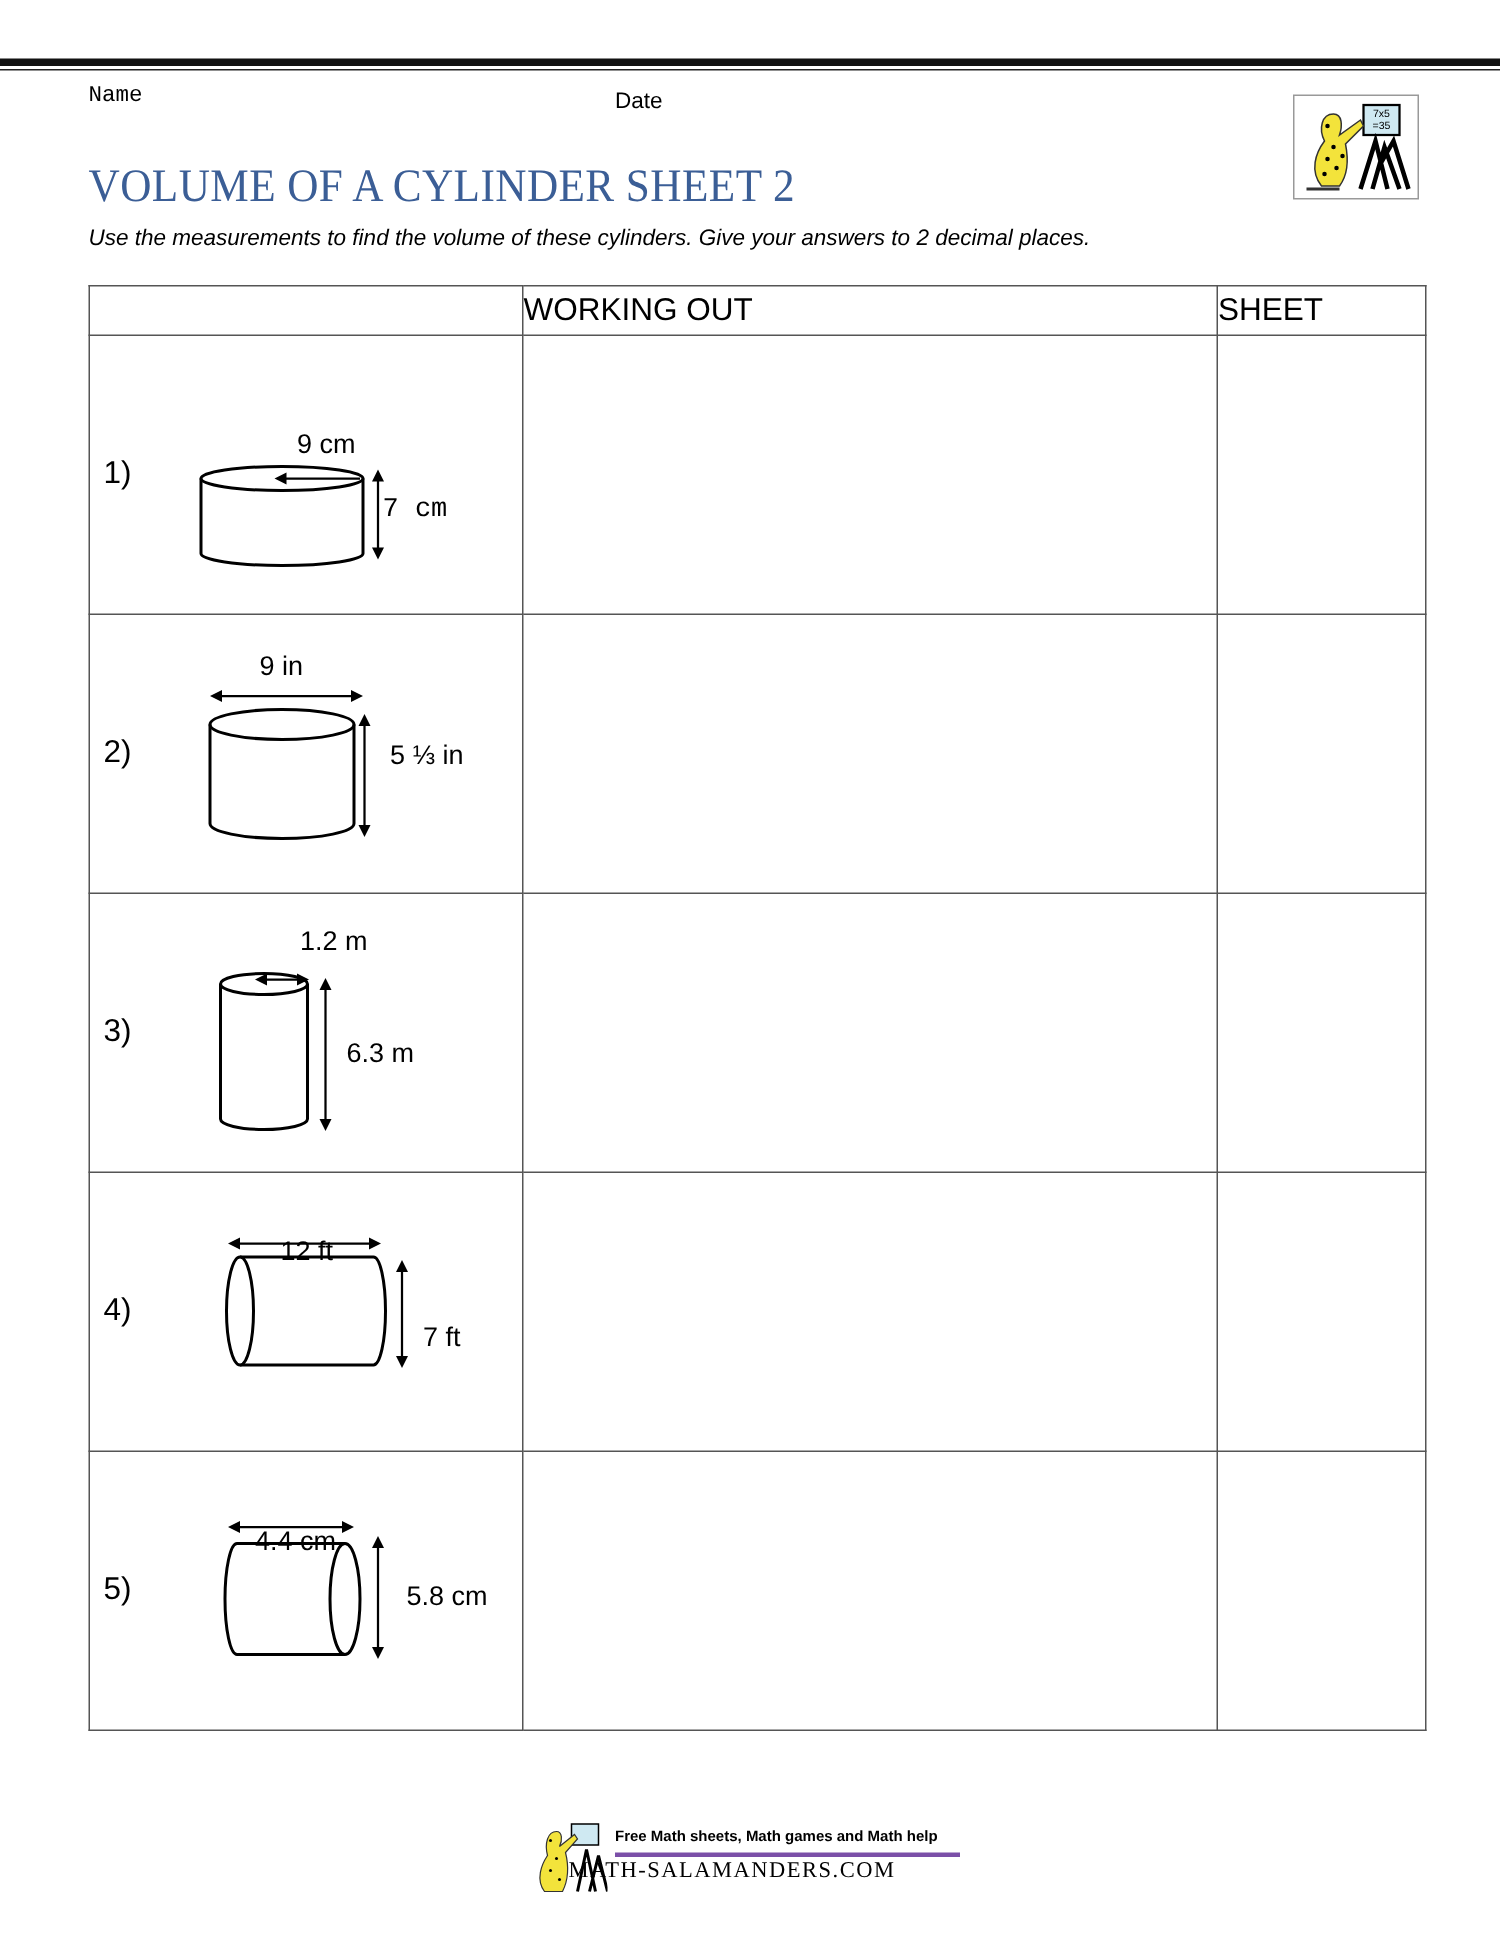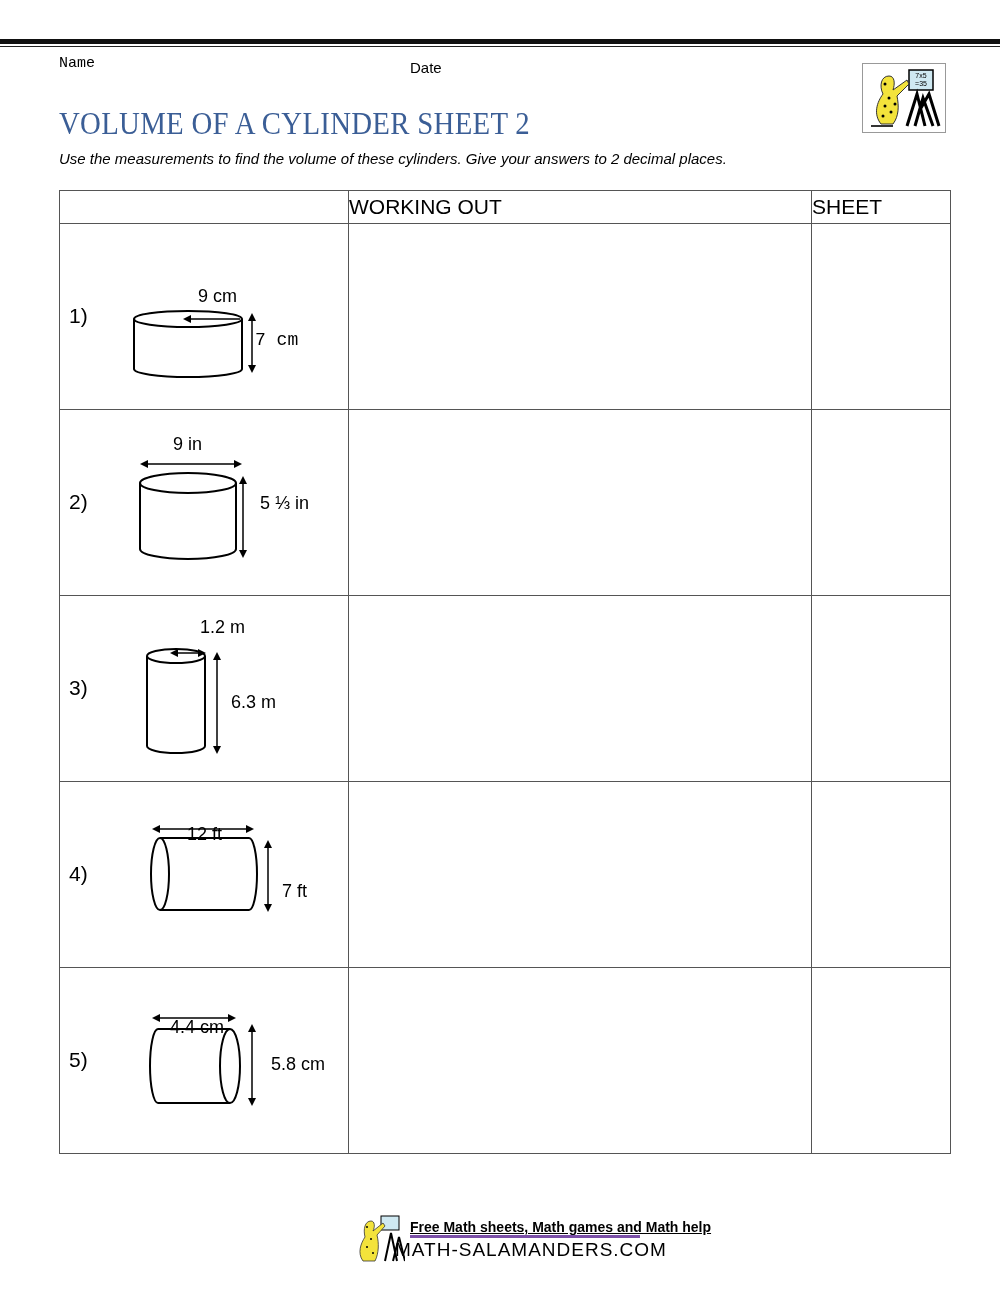--- a/index.html
+++ b/index.html
@@ -13,23 +13,23 @@
     table.grid { position:absolute; left:59px; top:190px; border-collapse:collapse; }
     table.grid td, table.grid th { border:1.5px solid #555; padding:0; }
     th { font-weight:normal; font-size:21px; height:32px; text-align:left; }
     td.c1 { width:288px; height:185px; position:relative; }
     td.c2 { width:462px; }
     td.c3 { width:138px; }
     .qnum { position:absolute; left:9px; font-size:21px; }
     .dim { position:absolute; font-size:18px; white-space:nowrap; }
     svg.fig { position:absolute; left:0; top:0; }
     .footer { position:absolute; left:355px; top:1213px; width:290px; height:50px; }
-    .footer-tag { position:absolute; left:55px; top:6px; font-size:14px; font-weight:bold; white-space:nowrap;text-decoration:underline; }
+    .footer-tag { position:absolute; left:55px; top:6px; font-size:10px; font-weight:bold; white-space:nowrap; }
     .footer-line { position:absolute; left:55px; top:22px; width:230px; height:3px; background:#7b4fa8; }
-    .footer-site { position:absolute; left:40px; top:26px; font-family:Liberation Sans, sans-serif; font-size:19px; letter-spacing:1px; white-space:nowrap; }
+    .footer-site { position:absolute; left:24px; top:26px; font-family:Liberation Serif, serif; font-size:15px; letter-spacing:1px; white-space:nowrap; }
   </style>
 </head>
 <body>
 
 <div class="topbar"></div>
 <div class="topbar2"></div>
 
 <div class="lbl" style="left:59px;top:55px;font-family:Liberation Mono, monospace;">Name</div>
 <div class="lbl" style="left:410px;top:59px;">Date</div>
 

